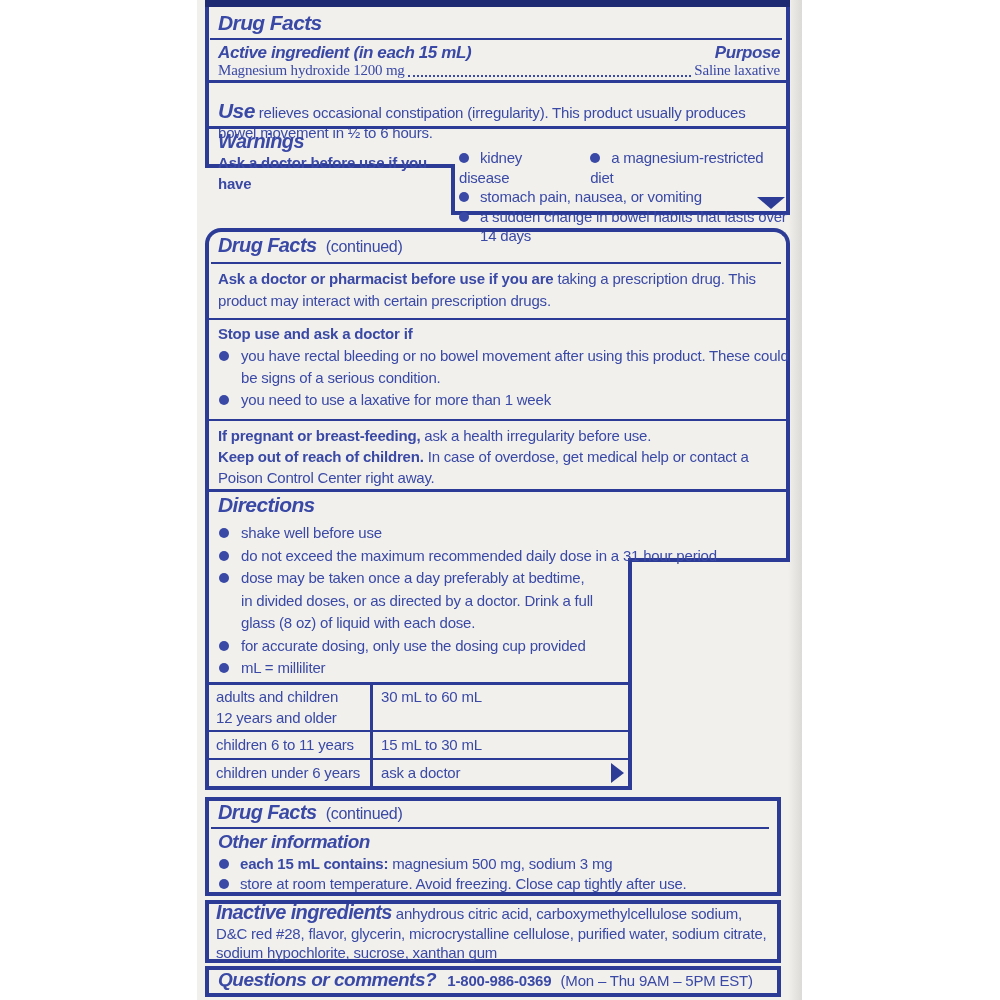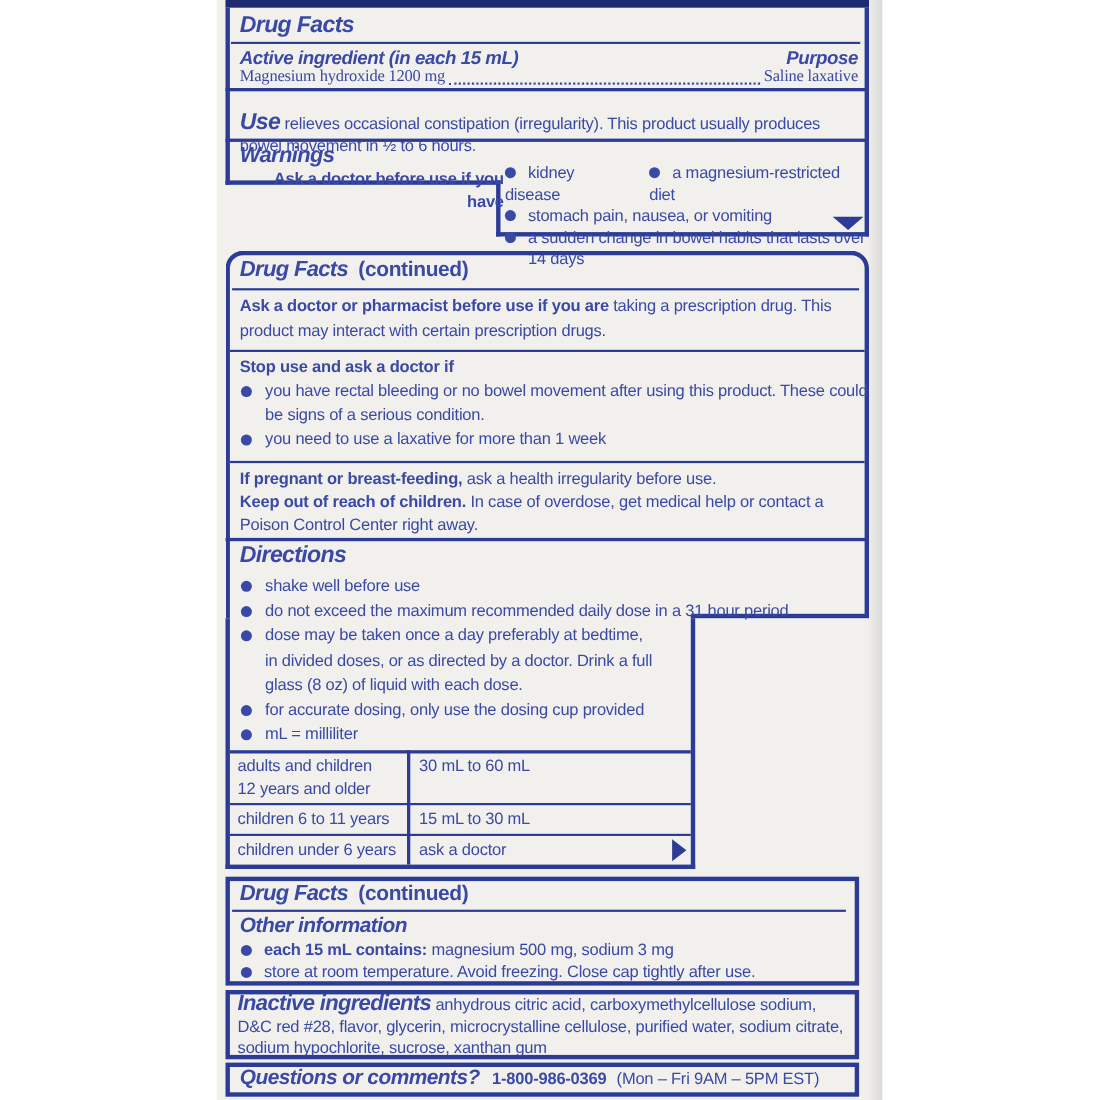--- a/index.html
+++ b/index.html
@@ -15,21 +15,21 @@
   .abs{position:absolute;}
   .seg{position:absolute;background:var(--border);}
   .rule{position:absolute;background:var(--border);}
   .box{position:absolute;border:4px solid var(--border);background:transparent;}
   .h21{font-size:21px;font-weight:bold;font-style:italic;letter-spacing:-0.6px;}
   .h20{font-size:20px;font-weight:bold;font-style:italic;letter-spacing:-0.6px;}
   .h19{font-size:19px;font-weight:bold;font-style:italic;letter-spacing:-0.5px;}
   .h17{font-size:17px;font-weight:bold;font-style:italic;letter-spacing:-0.4px;}
   .t15{font-size:15px;line-height:21px;}
   .b{font-weight:bold;}
-  .cont{font-size:19px;font-style:normal;font-weight:bold;letter-spacing:-0.3px;}
+  .cont{font-size:16px;font-style:normal;font-weight:normal;letter-spacing:-0.3px;}
   .bullet{position:relative;padding-left:23px;}
   .dot{position:absolute;left:1px;top:6px;width:10px;height:10px;border-radius:50%;background:var(--txt);}
   .dot-inline{display:inline-block;width:10px;height:10px;border-radius:50%;background:var(--txt);margin-right:11px;}
   .line{display:block;}
   .flexrow{display:flex;justify-content:space-between;align-items:baseline;}
   .leadrow{display:flex;align-items:flex-end;}
   .leader{flex:1;border-bottom:2px dotted var(--txt);margin:0 3px 4px 3px;height:12px;}
   .tri-down{position:absolute;width:0;height:0;border-left:14px solid transparent;border-right:14px solid transparent;border-top:12px solid var(--border);}
   .tri-right{position:absolute;width:0;height:0;border-top:10px solid transparent;border-bottom:10px solid transparent;border-left:13px solid var(--border);}
   .edge-shade{position:absolute;left:788px;top:0;width:14px;height:1000px;background:linear-gradient(to right, rgba(120,120,115,0) , rgba(120,120,115,0.18));}
@@ -65,21 +65,21 @@
   <div class="rule" style="left:205px;top:80px;width:585px;height:3px;"></div>
 
   <div class="abs t15" style="left:218px;top:85px;width:566px;line-height:20px;margin-top:16px;">
     <span class="h21">Use</span>
     <span>relieves occasional constipation (irregularity). This product usually produces bowel movement in ½ to 6 hours.</span>
   </div>
 
   <div class="rule" style="left:205px;top:126px;width:585px;height:3px;"></div>
 
   <div class="abs h20" style="left:218px;top:130px;">Warnings</div>
-  <div class="abs t15 b" style="left:218px;top:152px;width:240px;text-align:right;">Ask a doctor before use if you have</div>
+  <div class="abs t15 b" style="left:218px;top:152px;width:240px;">Ask a doctor before use if you have</div>
 
   <div class="abs t15" style="left:459px;top:148px;width:328px;line-height:19.5px;">
     <div style="display:flex;gap:16px;">
       <span><span class="dot-inline"></span><span>kidney disease</span></span>
       <span><span class="dot-inline"></span><span>a magnesium-restricted diet</span></span>
     </div>
     <div><span class="dot-inline"></span><span>stomach pain, nausea, or vomiting</span></div>
     <div><span class="dot-inline"></span><span>a sudden change in bowel habits that lasts over</span></div>
     <div style="padding-left:21px;">14 days</div>
   </div>
@@ -173,16 +173,16 @@
   <div class="box" style="left:205px;top:900px;width:576px;height:63px;"></div>
   <div class="abs t15" style="left:216px;top:903px;width:552px;line-height:19.5px;">
     <span class="h20">Inactive ingredients</span>
     <span> anhydrous citric acid, carboxymethylcellulose sodium, D&amp;C red #28, flavor, glycerin, microcrystalline cellulose, purified water, sodium citrate, sodium hypochlorite, sucrose, xanthan gum</span>
   </div>
 
   <div class="box" style="left:205px;top:966px;width:576px;height:31px;"></div>
   <div class="abs" style="left:218px;top:969px;white-space:nowrap;">
     <span class="h19">Questions or comments?</span>
     <span class="t15 b" style="margin-left:7px;">1-800-986-0369</span>
-    <span class="t15" style="margin-left:5px;">(Mon – Fri 9AM – 5PM EST)</span>
+    <span class="t15" style="margin-left:5px;">(Mon – Thu 9AM – 5PM EST)</span>
   </div>
 
 </div>
 
 </body></html>

